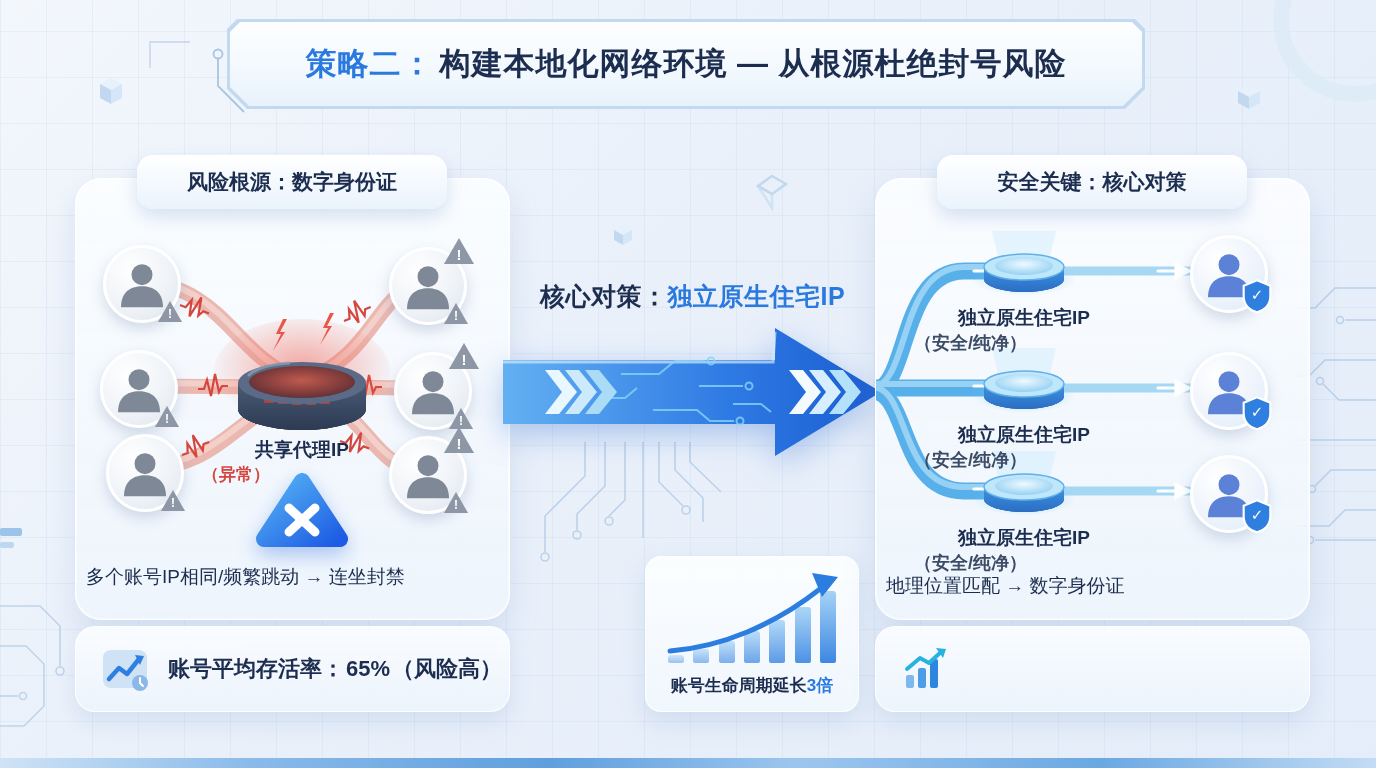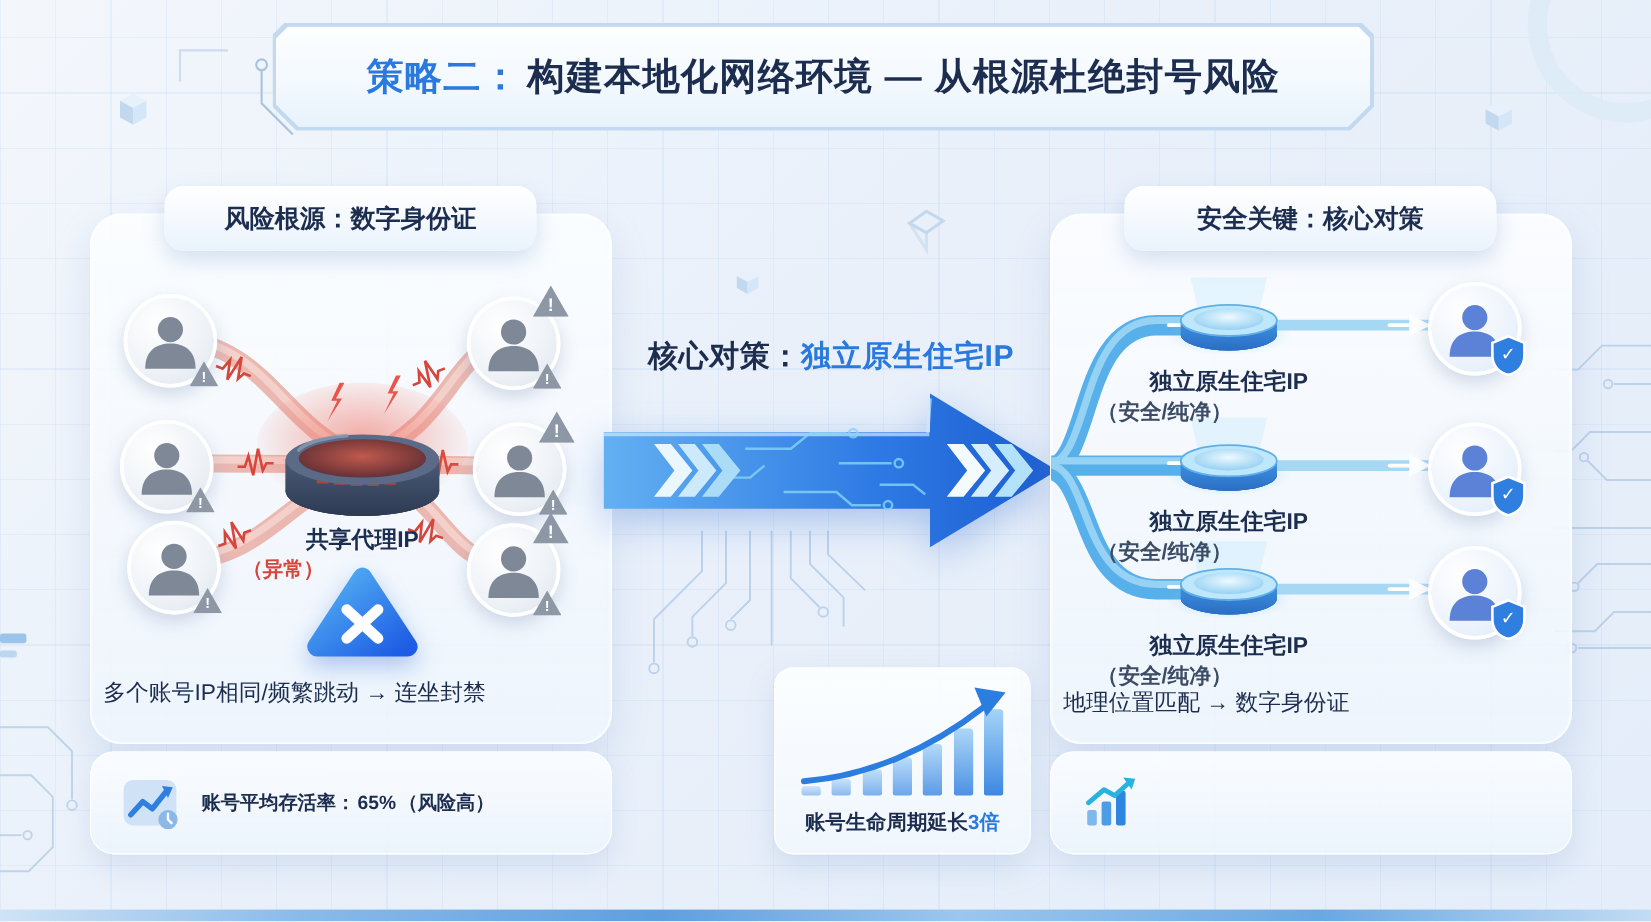--- a/index.html
+++ b/index.html
@@ -29,21 +29,21 @@
     background:linear-gradient(180deg,#ffffff,#eaf3fc);
     box-shadow:0 8px 18px rgba(120,150,205,.28);
     display:flex;align-items:center;justify-content:center;
     font-size:21px;font-weight:800;}
   .stat-card{position:absolute;width:433px;height:84px;border-radius:20px;
     background:linear-gradient(180deg,rgba(251,253,255,.94),rgba(236,244,252,.9));
     border:1.5px solid rgba(255,255,255,.95);
     box-shadow:0 10px 22px rgba(125,155,205,.2);
     display:flex;align-items:center;}
   .stat-icon{width:48px;height:44px;margin:0 18px 0 26px;flex:0 0 auto;}
-  .stat-text{font-size:16px;font-weight:800;white-space:nowrap;}
+  .stat-text{font-size:22px;font-weight:800;white-space:nowrap;}
   .stat-text .em{margin:0 2px;}
   .stat-text .blue{color:#2979de;}
   
   .avatar{position:absolute;width:72px;height:72px;border-radius:50%;
     background:radial-gradient(circle at 35% 30%,#ffffff 0%,#eef2f7 60%,#dde4ec 100%);
     border:3px solid #ffffff;box-shadow:0 6px 14px rgba(120,140,175,.3);}
   .avatar svg.person{position:absolute;inset:8px;width:56px;height:56px;}
   .avatar.gray svg.person{fill:#7e8897;}
   .avatar.blue{background:radial-gradient(circle at 35% 30%,#ffffff 0%,#eef4fc 55%,#dcebfa 100%);}
   .avatar.blue svg.person{fill:#5b82d6;}

